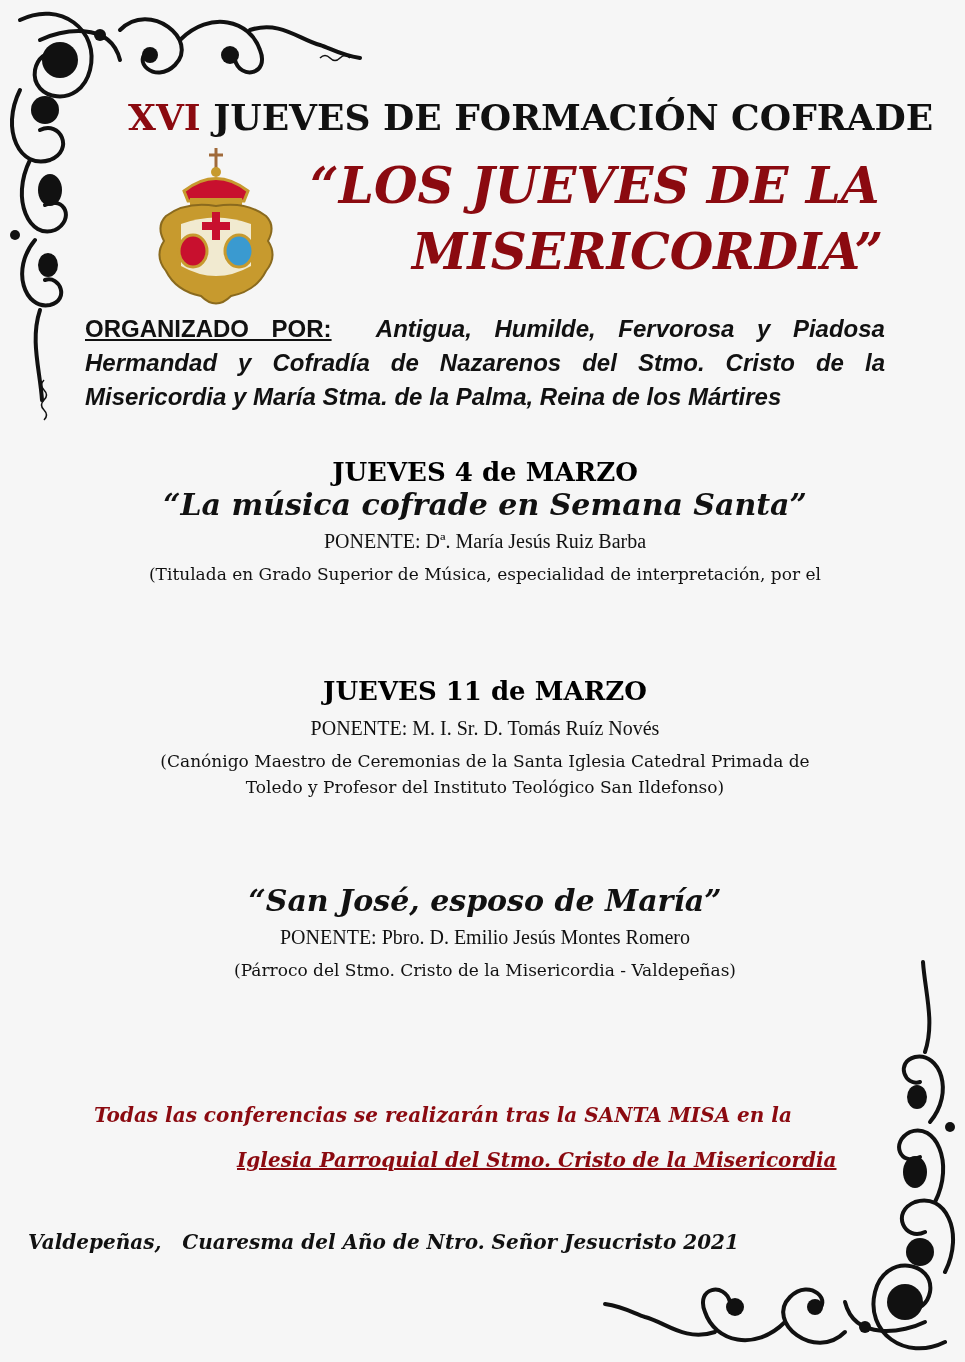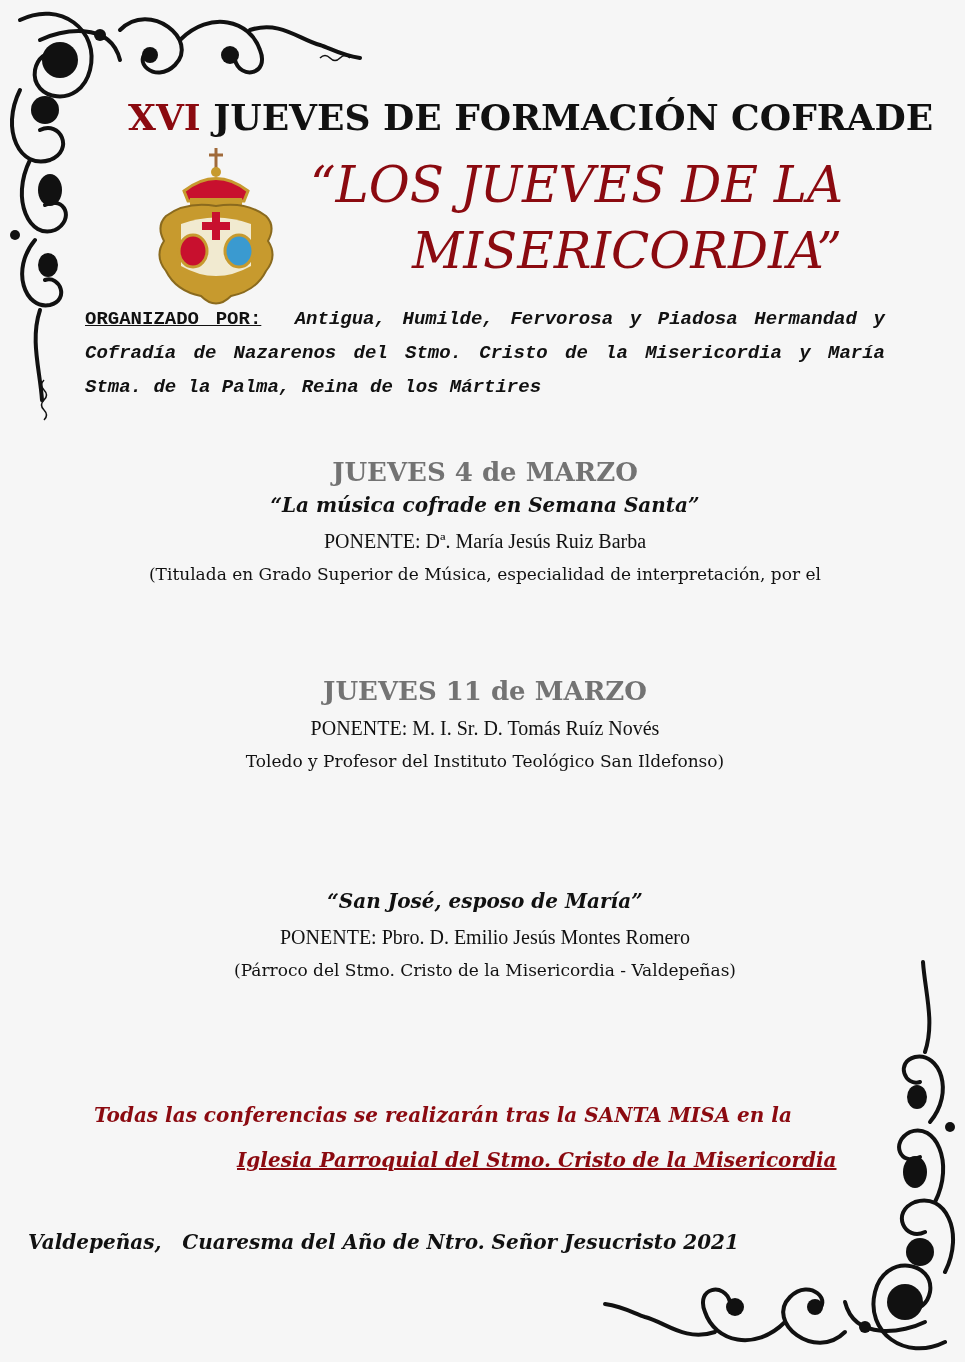--- a/index.html
+++ b/index.html
@@ -1,27 +1,27 @@
 <!DOCTYPE html>
 <html><head>
 <meta charset="utf-8">
 <style>
   html, body { margin:0; padding:0; }
   body { width:965px; height:1362px; background:#f6f6f6; position:relative; overflow:hidden; font-family:"DejaVu Serif", "Liberation Serif", serif; color:#111; }
   .abs { position:absolute; }
   .ornament { position:absolute; }
   .header-line { left:128px; top:96px; width:830px; font-size:36px; font-weight:bold; letter-spacing:0px; white-space:nowrap; font-family:"DejaVu Serif", serif; }
   .header-line .xvi { color:#8b0a10;margin-top:8px; }
-  .title { position:absolute; font-family:"DejaVu Serif", serif; font-style:italic; font-weight:normal; color:#8b0a10; font-size:50px; white-space:nowrap; }
+  .title { position:absolute; font-family:"DejaVu Serif", serif; font-style:italic; font-weight:bold; color:#8b0a10; font-size:50px; white-space:nowrap; }
   .crest { left:146px; top:146px; width:140px; height:165px; }
-  .organizer { left:85px; top:302px; width:800px; font-family:Liberation Mono, monospace; font-style:italic; font-weight:bold; font-size:19px; line-height:34px; text-align:justify; }
+  .organizer { left:85px; top:312px; width:800px; font-family:Liberation Sans, sans-serif; font-style:italic; font-weight:bold; font-size:24px; line-height:34px; text-align:justify; }
   .organizer .lbl { font-style:normal; text-decoration:underline; }
   .event { position:absolute; left:60px; width:850px; text-align:center; }
-  .event .date { color:#737373; font-weight:bold; font-size:26px; line-height:34px; }
-  .event .topic { font-style:italic; font-weight:bold; font-size:20px; line-height:32px; }
+  .event .date { color:#000000; font-weight:bold; font-size:26px; line-height:34px; }
+  .event .topic { font-style:italic; font-weight:bold; font-size:30px; line-height:32px; }
   .event .speaker { font-size:20px; line-height:40px;font-family:Liberation Serif, serif; }
   .event .bio { font-size:17px; line-height:26px; }
   .note { position:absolute; font-style:italic; font-weight:bold; color:#8b0a10; font-size:20px; white-space:nowrap; }
   .note.u { text-decoration:underline;margin-left:35px; }
   .footer { left:28px; top:1230px; font-style:italic; font-weight:bold; font-size:20px; white-space:nowrap; }
 </style>
 </head>
 <body>
 
 <svg class="ornament" style="left:0;top:0" width="380" height="450" viewBox="0 0 380 450">
@@ -110,20 +110,21 @@
 <div class="event" style="top:455px">
   <div class="date">JUEVES 4 de MARZO</div>
   <div class="topic">“La música cofrade en Semana Santa”</div>
   <div class="speaker">PONENTE: Dª. María Jesús Ruiz Barba</div>
   <div class="bio">(Titulada en Grado Superior de Música, especialidad de interpretación, por el</div>
 </div>
 
 <div class="event" style="top:674px">
   <div class="date">JUEVES 11 de MARZO</div>
   <div class="speaker">PONENTE: M. I. Sr. D. Tomás Ruíz Novés</div>
+  <div class="bio">(Canónigo Maestro de Ceremonias de la Santa Iglesia Catedral Primada de</div>
   <div class="bio">Toledo y Profesor del Instituto Teológico San Ildefonso)</div>
 </div>
 
 <div class="event" style="top:885px">
   <div class="topic">“San José, esposo de María”</div>
   <div class="speaker">PONENTE: Pbro. D. Emilio Jesús Montes Romero</div>
   <div class="bio">(Párroco del Stmo. Cristo de la Misericordia - Valdepeñas)</div>
 </div>
 
 <div class="note" style="left:94px;top:1103px">Todas las conferencias se realizarán tras la SANTA MISA en la</div>

